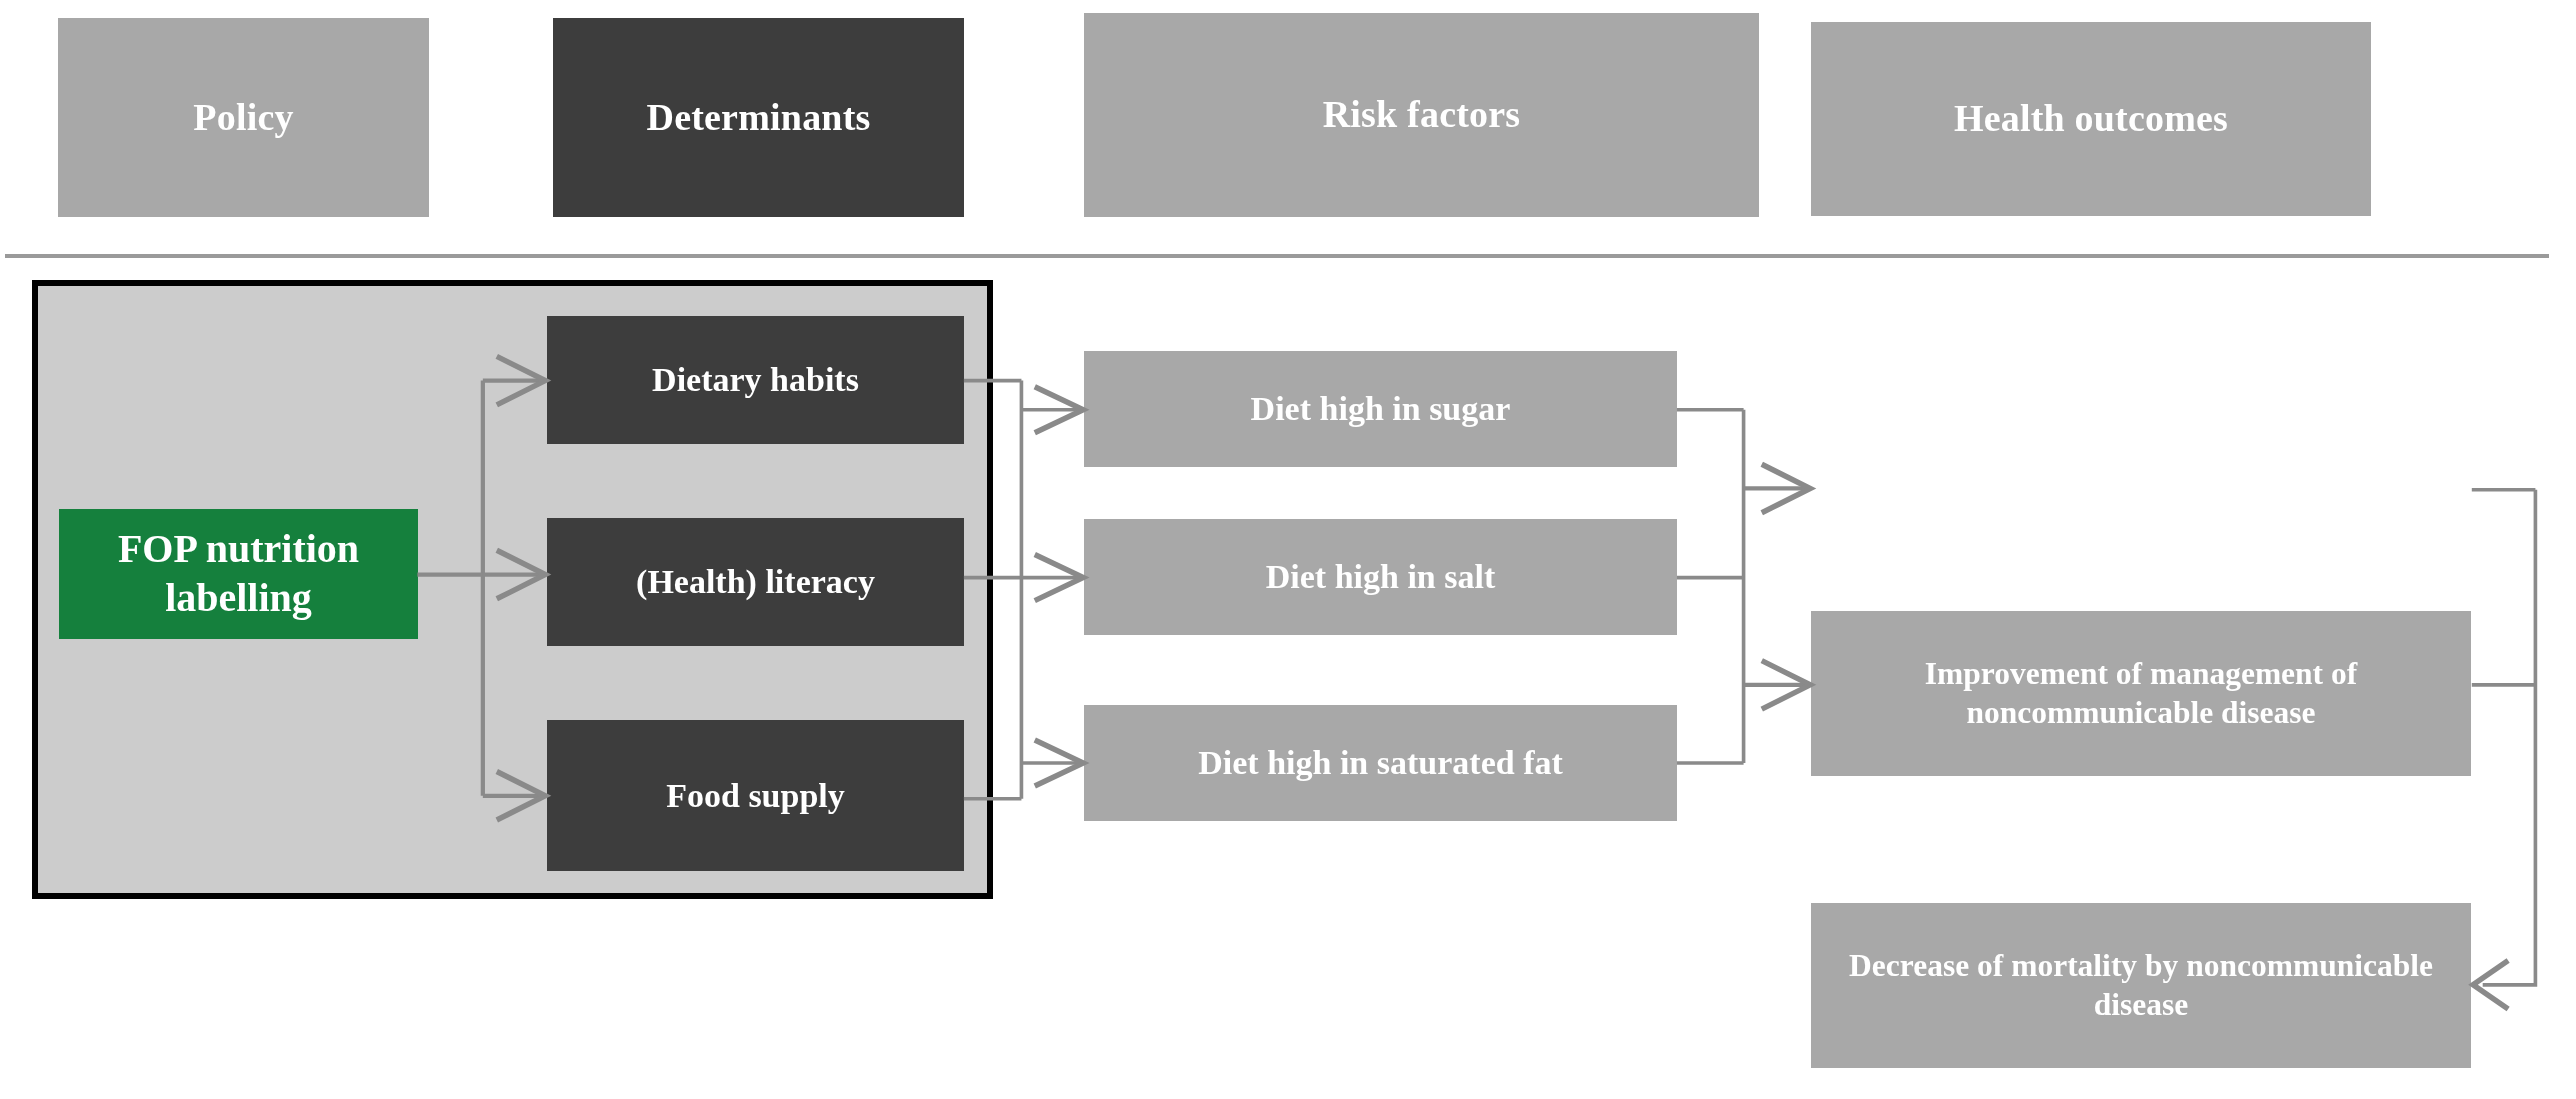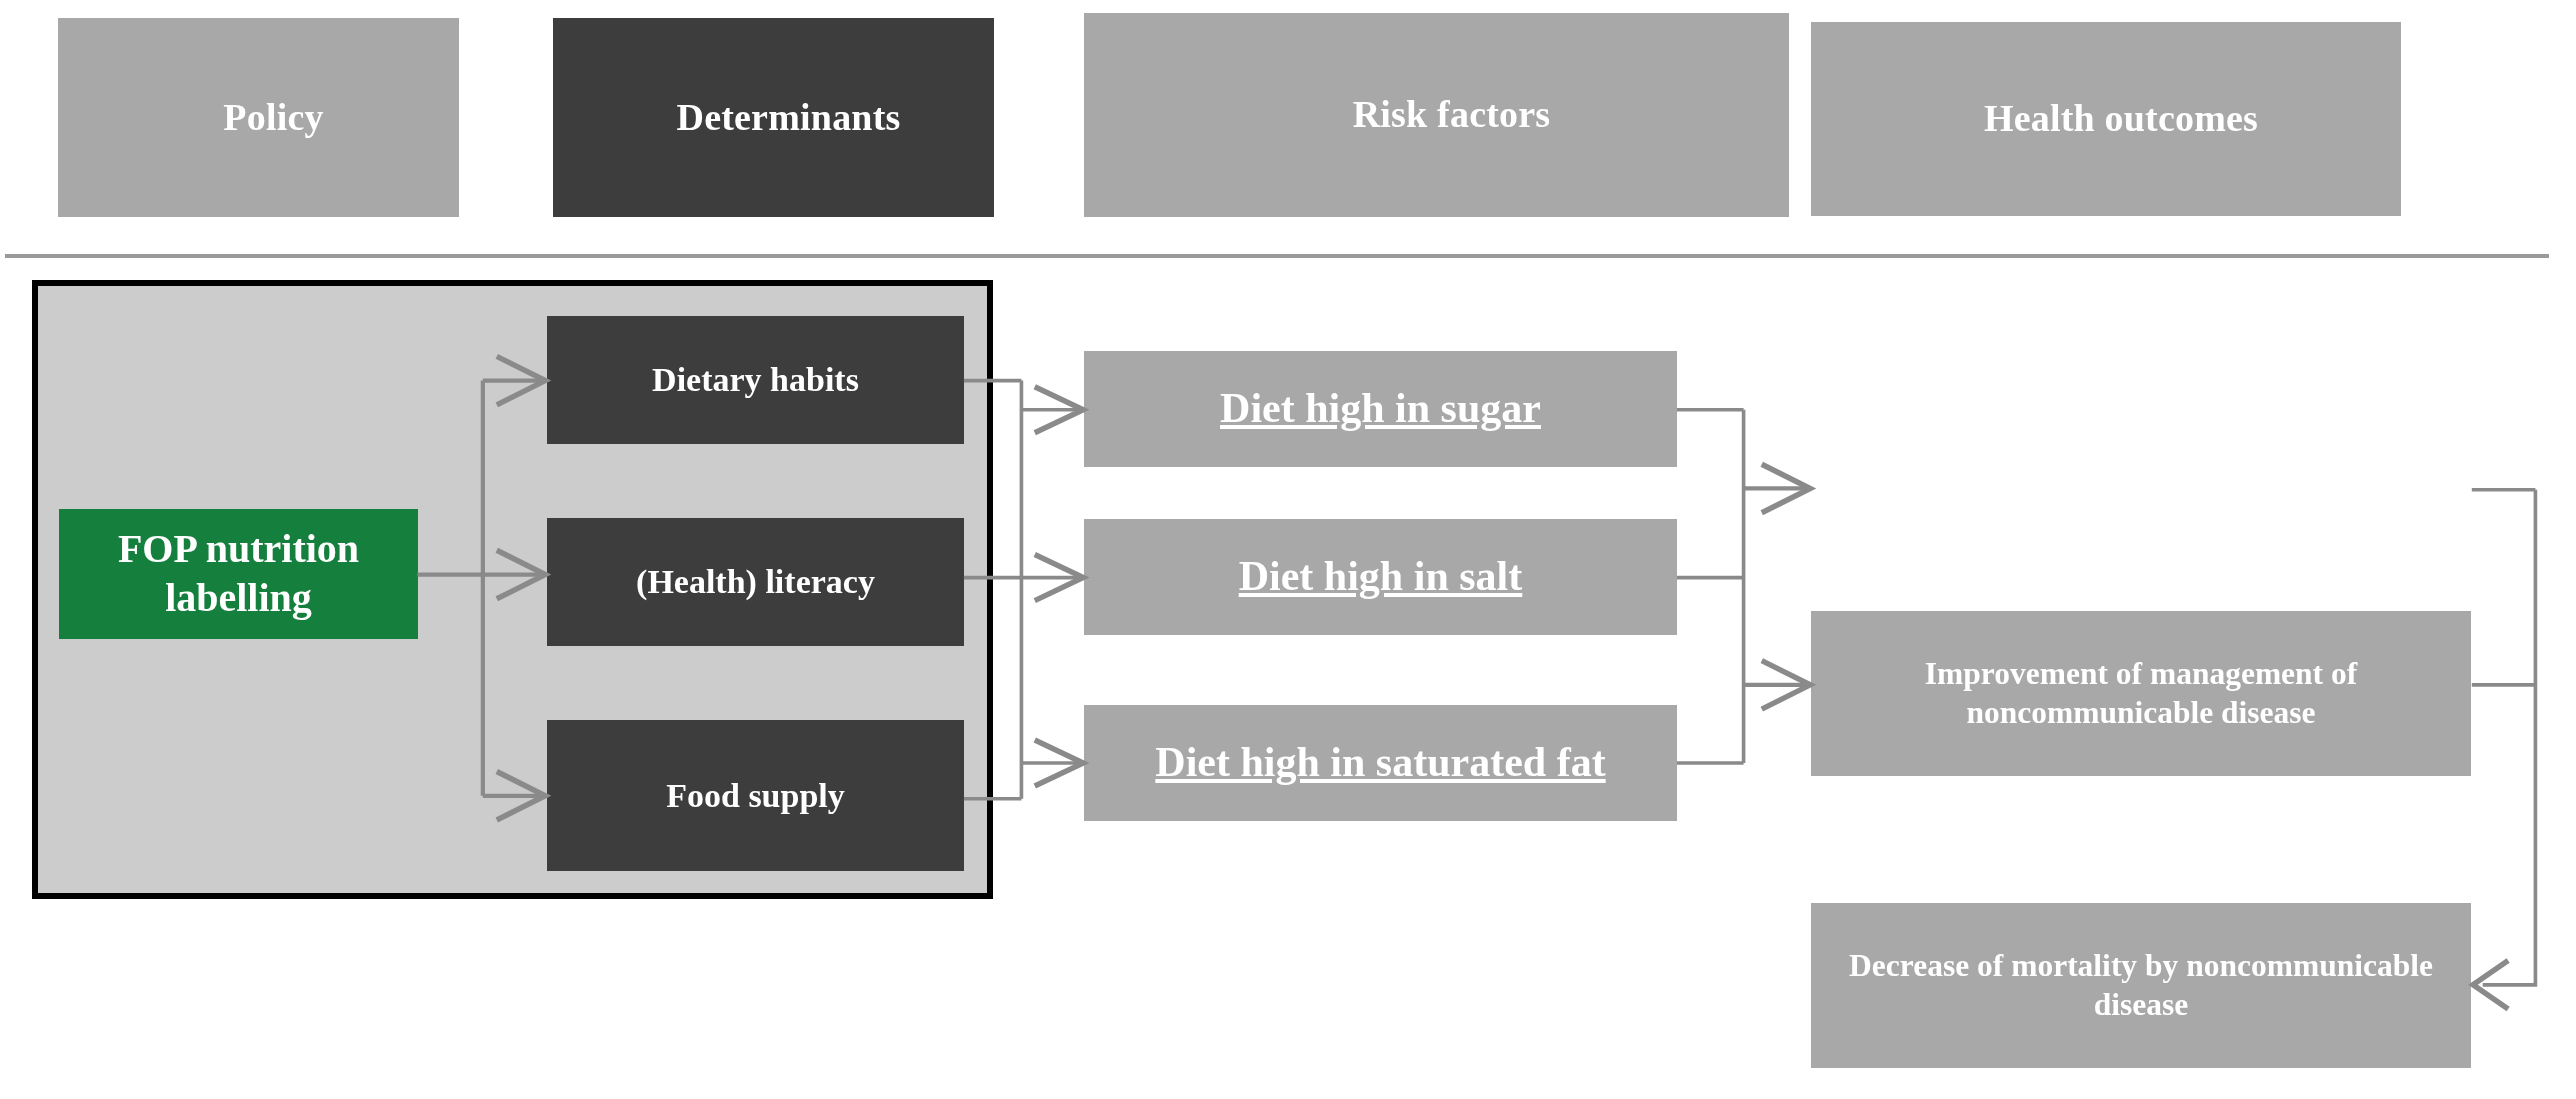--- a/index.html
+++ b/index.html
@@ -7,21 +7,21 @@
   body{
     font-family:"Liberation Serif", serif;
     width:2576px;height:1100px;position:relative;overflow:hidden;
   }
   #canvas{position:absolute;left:0;top:0;width:2576px;height:1100px;}
 
   
   .hdr{
     position:absolute;display:flex;align-items:center;justify-content:center;
     text-align:left;color:#ffffff;font-weight:bold;font-size:38px;
-    letter-spacing:0.2px;line-height:1.1;padding-left:30px;
+    letter-spacing:0.2px;line-height:1.1;
   }
   .hdr-light{background:#a8a8a8;}
   .hdr-dark{background:#3d3d3d;}
 
   .divider{
     position:absolute;background:#9a9a9a;
   }
 
   
   .policy-frame{
@@ -30,21 +30,21 @@
   }
 
   
   .node{
     position:absolute;display:flex;align-items:center;justify-content:center;
     text-align:center;color:#ffffff;font-weight:bold;line-height:1.22;
     box-sizing:border-box;padding:2.4px 8.5px;
   }
   .node-dark{background:#3d3d3d;font-size:34px;}
   .node-mid{background:#15803d;font-size:40px;text-align:center;}
-  .node-gray{background:#a8a8a8;font-size:42px;text-decoration:underline;}
+  .node-gray{background:#a8a8a8;font-size:34px;}
   .node-gray-sm{background:#a8a8a8;font-size:31.5px;}
 
   
   #wires{position:absolute;left:0;top:0;width:2576px;height:1100px;
          pointer-events:none;}
   .wire{fill:none;stroke:#8a8a8a;stroke-width:7;}
   .wire-thin{fill:none;stroke:#8a8a8a;stroke-width:6;}
   .ahead{fill:none;stroke:#8a8a8a;stroke-width:9;stroke-linecap:butt;}
 </style>
 </head>

